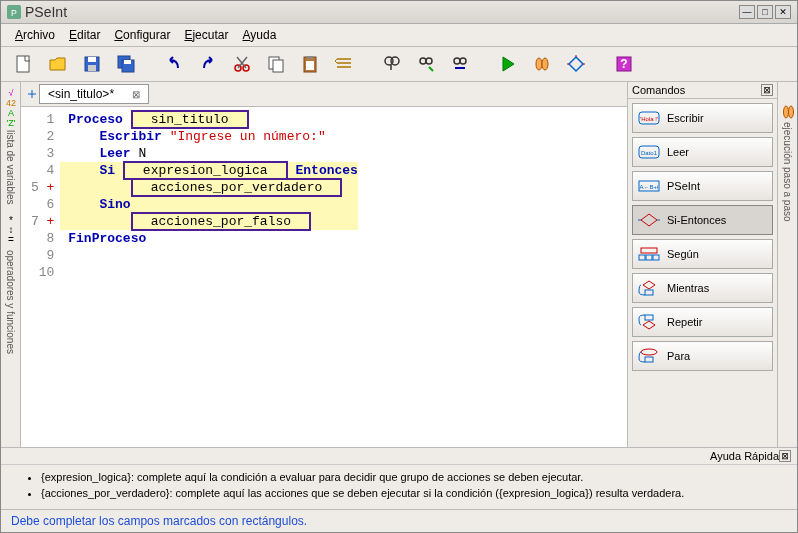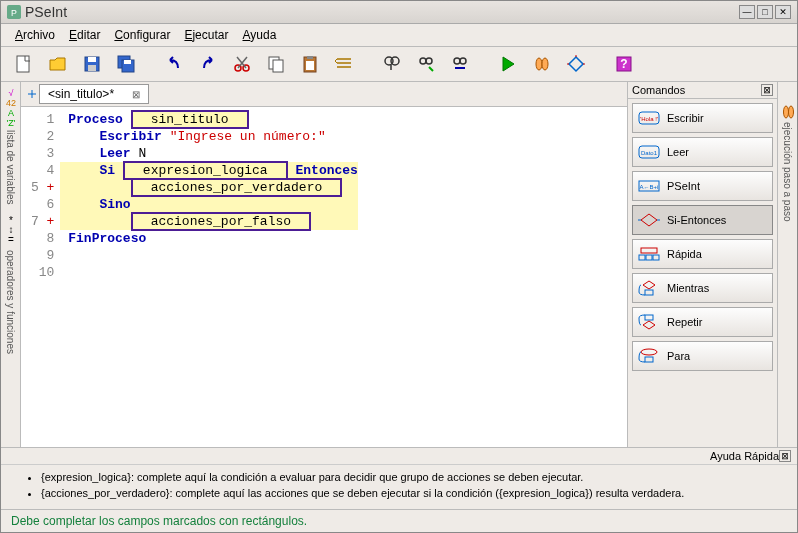--- a/index.html
+++ b/index.html
@@ -40,21 +40,21 @@
 .cmd-btn { border: 1px solid #aaa; background: linear-gradient(#fdfdfd,#e8e4e0); padding: 6px 4px; display: flex; align-items: center; gap: 6px; cursor: pointer; font-size: 11px; }
 .cmd-btn.selected { background: #d8d4d0; border: 1px solid #888; }
 .cmd-icon { width: 24px; height: 16px; display: flex; align-items: center; justify-content: center; }
 .rightbar { width: 20px; background: #efebe7; border-left: 1px solid #bbb; display: flex; flex-direction: column; align-items: center; padding-top: 20px; }
 .rightbar-text { writing-mode: vertical-rl; font-size: 10px; color: #555; }
 .help-panel { border-top: 1px solid #bbb; background: #efebe7; }
 .help-header { display: flex; justify-content: flex-end; padding: 2px 6px; border-bottom: 1px solid #ccc; font-size: 11px; }
 .help-body { padding: 6px 20px; font-size: 11px; }
 .help-body ul { list-style: disc; padding-left: 20px; }
 .help-body li { margin-bottom: 4px; }
-.statusbar { padding: 4px 10px; border-top: 1px solid #bbb; color: #15803d; font-size: 12px; }
+.statusbar { padding: 4px 10px; border-top: 1px solid #bbb; color: #1d4ed8; font-size: 12px; }
 </style>
 </head>
 <body>
 
 <div class="window">
   <div class="titlebar">
     <svg class="titlebar-icon" viewBox="0 0 16 16">
         <rect width="16" height="16" fill="#6a8" rx="2"></rect>
         <text x="8" y="12" text-anchor="middle" font-size="10" fill="#fff">P</text>
       </svg>
@@ -284,21 +284,21 @@
           </div>
         <div class="cmd-btn">
             <span class="cmd-icon">
               <svg width="24" height="16">
                 <rect x="4" y="2" width="16" height="5" fill="none" stroke="#c00"></rect>
                 <rect x="2" y="9" width="6" height="5" fill="none" stroke="#06c"></rect>
                 <rect x="9" y="9" width="6" height="5" fill="none" stroke="#06c"></rect>
                 <rect x="16" y="9" width="6" height="5" fill="none" stroke="#06c"></rect>
               </svg>
             </span>
-            <span>Rápida</span>
+            <span>Según</span>
           </div>
         <div class="cmd-btn">
             <span class="cmd-icon">
               <svg width="24" height="16">
                 <path d="M12 1 L18 5 L12 9 L6 5 Z" fill="none" stroke="#c00"></path>
                 <rect x="8" y="10" width="8" height="5" fill="none" stroke="#06c"></rect>
                 <path d="M4 5 Q2 5 2 12 Q2 15 8 15" fill="none" stroke="#06c"></path>
               </svg>
             </span>
             <span>Mientras</span>

